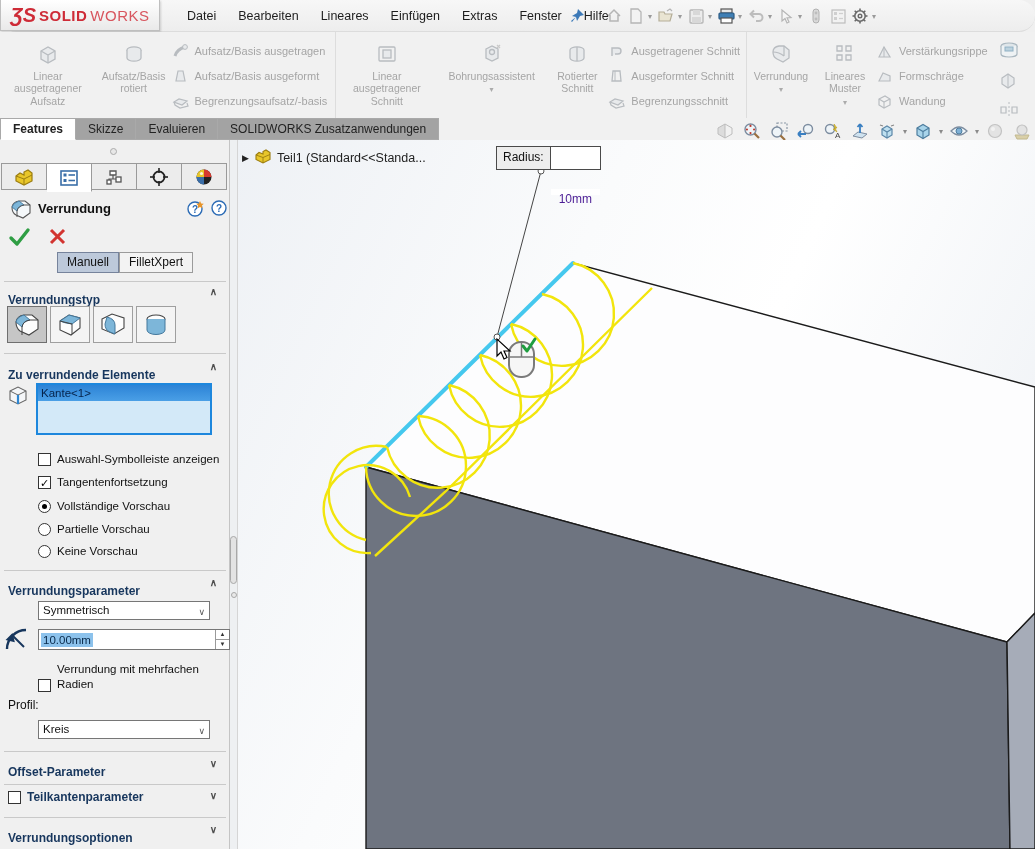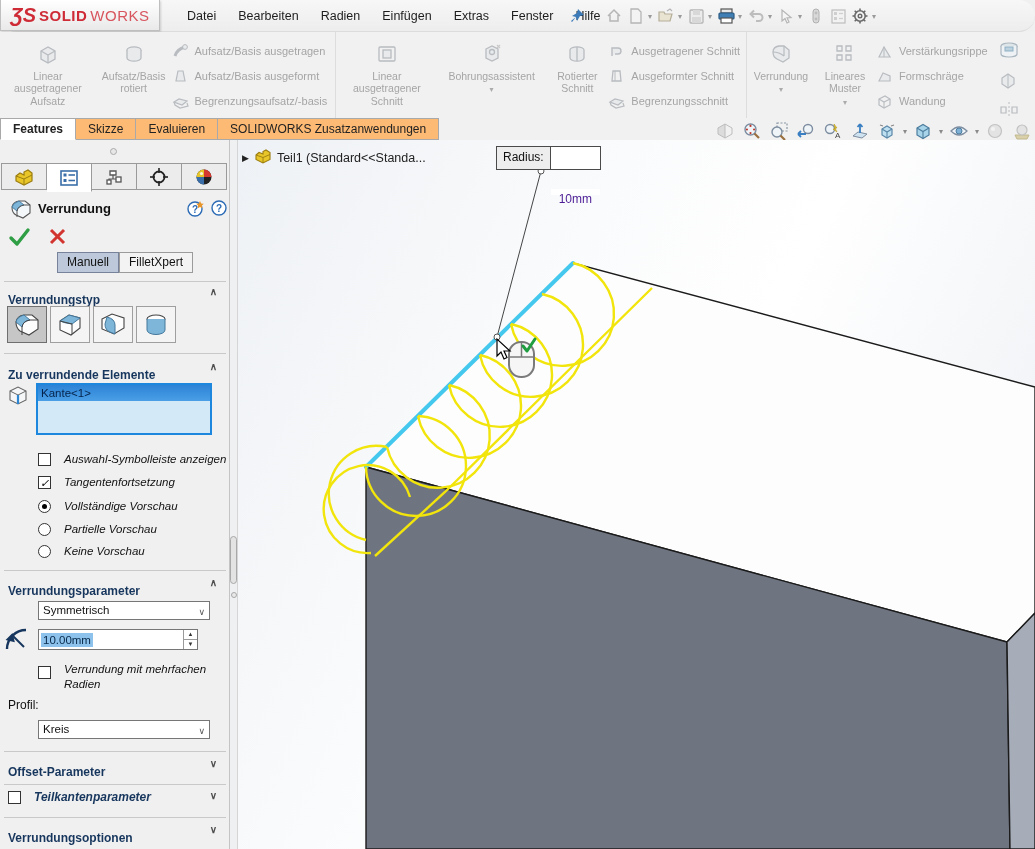--- a/index.html
+++ b/index.html
@@ -27,21 +27,21 @@
   .bigbtn .bicon { height:28px; display:flex; align-items:center; justify-content:center; }
   .bigbtn .blabel { font-size:10.5px; line-height:1.18; color:#a5a5a5; text-align:center; margin-top:2px; }
   .bigbtn .bdd { font-size:8px; color:#ababab; margin-top:3px; }
   .rstack { display:flex; flex-direction:column; justify-content:center; gap:5px; padding-top:2px; }
   .srow { display:flex; align-items:center; gap:6px; height:20px; }
   .srow .slabel { font-size:11px; color:#a5a5a5; white-space:nowrap; }
   .minicol { display:flex; flex-direction:column; gap:6px; padding-top:8px; }
 
   
   #tabrow { position:absolute; left:0; top:118px; width:1035px; height:22px; background:#f1f1f1; }
-  .tab { display:inline-block; height:22px; line-height:20px; padding:0 12px; font-size:12px; color:#222; background:#fdba74; border:1px solid #a9a9a9; border-left:none; }
+  .tab { display:inline-block; height:22px; line-height:20px; padding:0 12px; font-size:12px; color:#222; background:#a3a3a3; border:1px solid #a9a9a9; border-left:none; }
   .tab:first-child { border-left:1px solid #a9a9a9; }
   .tab.active { background:#ffffff; font-weight:bold; border-bottom:1px solid #fff; }
   #hud { position:absolute; right:2px; top:0px; height:26px; display:flex; align-items:center; gap:5px; }
   .hud-ic { width:22px; height:22px; display:flex; align-items:center; justify-content:center; }
   .hud-dd { font-size:8px; color:#8a8a8a; }
 
   
   #panel { position:absolute; left:0; top:140px; width:230px; height:709px; background:#f0f0f0; border-right:1px solid #c4c4c4; }
   #resize-dot { position:absolute; left:110px; top:8px; width:7px; height:7px; border-radius:50%; background:#e7e7e7; border:1px solid #ababab; }
   #pm-tabs { position:absolute; left:1px; top:23px; width:226px; height:27px; display:flex; }
@@ -56,28 +56,28 @@
   .modebtn { height:21px; padding:0 9px; font-size:12px; line-height:19px; border:1px solid #9b9b9b; background:#f3f3f3; color:#111; }
   .modebtn.sel { background:#bdc9da; border-color:#76839b; }
   .psep { position:absolute; left:4px; width:222px; height:1px; background:#c9c9c9; }
   .phead { position:absolute; left:8px; font-size:12px; font-weight:bold; color:#17365d;margin-top:6px; }
   .chev { position:absolute; right:12px; font-size:10px; color:#4f4f4f; font-weight:bold; }
   #type-btns { position:absolute; left:7px; top:166px; display:flex; gap:3px; }
   .typebtn { width:40px; height:37px; border:1px solid #9f9f9f; background:#f4f4f4; display:flex; align-items:center; justify-content:center; }
   .typebtn.sel { background:#c6c6c6; border-color:#6f6f6f; }
   #selbox { position:absolute; left:36px; top:243px; width:176px; height:52px; background:#d3e9f8; border:2px solid #1d87dd; }
   .selitem { height:16px; background:linear-gradient(#2c83d6,#4a9fe6); color:#05234a; font-size:11.5px; line-height:16px; padding-left:3px; }
-  .cbrow, .rbrow { position:absolute; left:38px; display:flex; gap:13px; align-items:flex-start;font-style:italic; }
+  .cbrow, .rbrow { position:absolute; left:38px; display:flex; gap:6px; align-items:flex-end; }
   .cb { width:13px; height:13px; border:1px solid #333; background:#fff; font-size:11px; line-height:12px; text-align:center; color:#000; flex:none; }
   .rb { width:13px; height:13px; border:1px solid #333; border-radius:50%; background:#fff; position:relative; flex:none; }
   .rb.sel::after { content:""; position:absolute; left:3px; top:3px; width:5px; height:5px; border-radius:50%; background:#000; }
   .cblabel { font-size:11.5px; color:#111; line-height:13px; }
   .pselect { position:absolute; left:38px; width:172px; height:19px; background:#fff; border:1px solid #767676; font-size:11.5px; color:#111; line-height:17px; padding:0 18px 0 4px; }
   .pselect .sarr { position:absolute; right:4px; top:2px; font-size:9px; color:#555; }
-  #radius-input { position:absolute; left:38px; top:489px; width:160px; height:21px; background:#fff; border:1px solid #767676; display:flex; align-items:center; }
+  #radius-input { position:absolute; left:38px; top:489px; width:192px; height:21px; background:#fff; border:1px solid #767676; display:flex; align-items:center; }
   #radius-input .rv { margin-left:2px; font-size:11.5px; color:#08294a; background:#8cc2ec; padding:1px 2px; }
   #spinner { position:absolute; right:0; top:0; width:14px; height:19px; border-left:1px solid #9a9a9a; display:flex; flex-direction:column; }
   #spinner div { flex:1; font-size:6px; color:#333; text-align:center; line-height:9px; }
   #spinner div:first-child { border-bottom:1px solid #9a9a9a; }
   .plabel { position:absolute; left:8px; font-size:12px; color:#111; }
 
   
   #splitter { position:absolute; left:230px; top:140px; width:8px; height:709px; background:#eef0f2; border-right:1px solid #d5d5d5; }
   #split-pill { position:absolute; left:0px; top:396px; width:7px; height:48px; background:#e3e3e3; border:1px solid #a8a8a8; border-radius:4px; }
   #split-dot { position:absolute; left:1px; top:452px; width:6px; height:6px; border-radius:50%; border:1px solid #a8a8a8; background:#e9e9e9; }
@@ -96,21 +96,21 @@
 
 <div id="menubar">
   <div id="logo">
     <span class="logo-ds">ƷS</span>
     <span class="logo-solid">SOLID</span>
       <span class="logo-works">WORKS</span>
   </div>
   <div id="menu-items">
     <span class="menu-item">Datei</span>
     <span class="menu-item">Bearbeiten</span>
-    <span class="menu-item">Radien</span>
+    <span class="menu-item">Lineares</span>
     <span class="menu-item">Einfügen</span>
     <span class="menu-item">Extras</span>
     <span class="menu-item">Fenster</span>
     <span class="menu-item">Hilfe</span>
   </div>
   <span id="pin">
     <svg width="18" height="18" viewBox="0 0 18 18">
         <path d="M10 2 L16 8 L12 9 L9 14 L8 10 L4 15 L3 14 L8 10 L4 9 L9 6 Z" fill="#3d7ab8"></path>
       </svg>
   </span>

